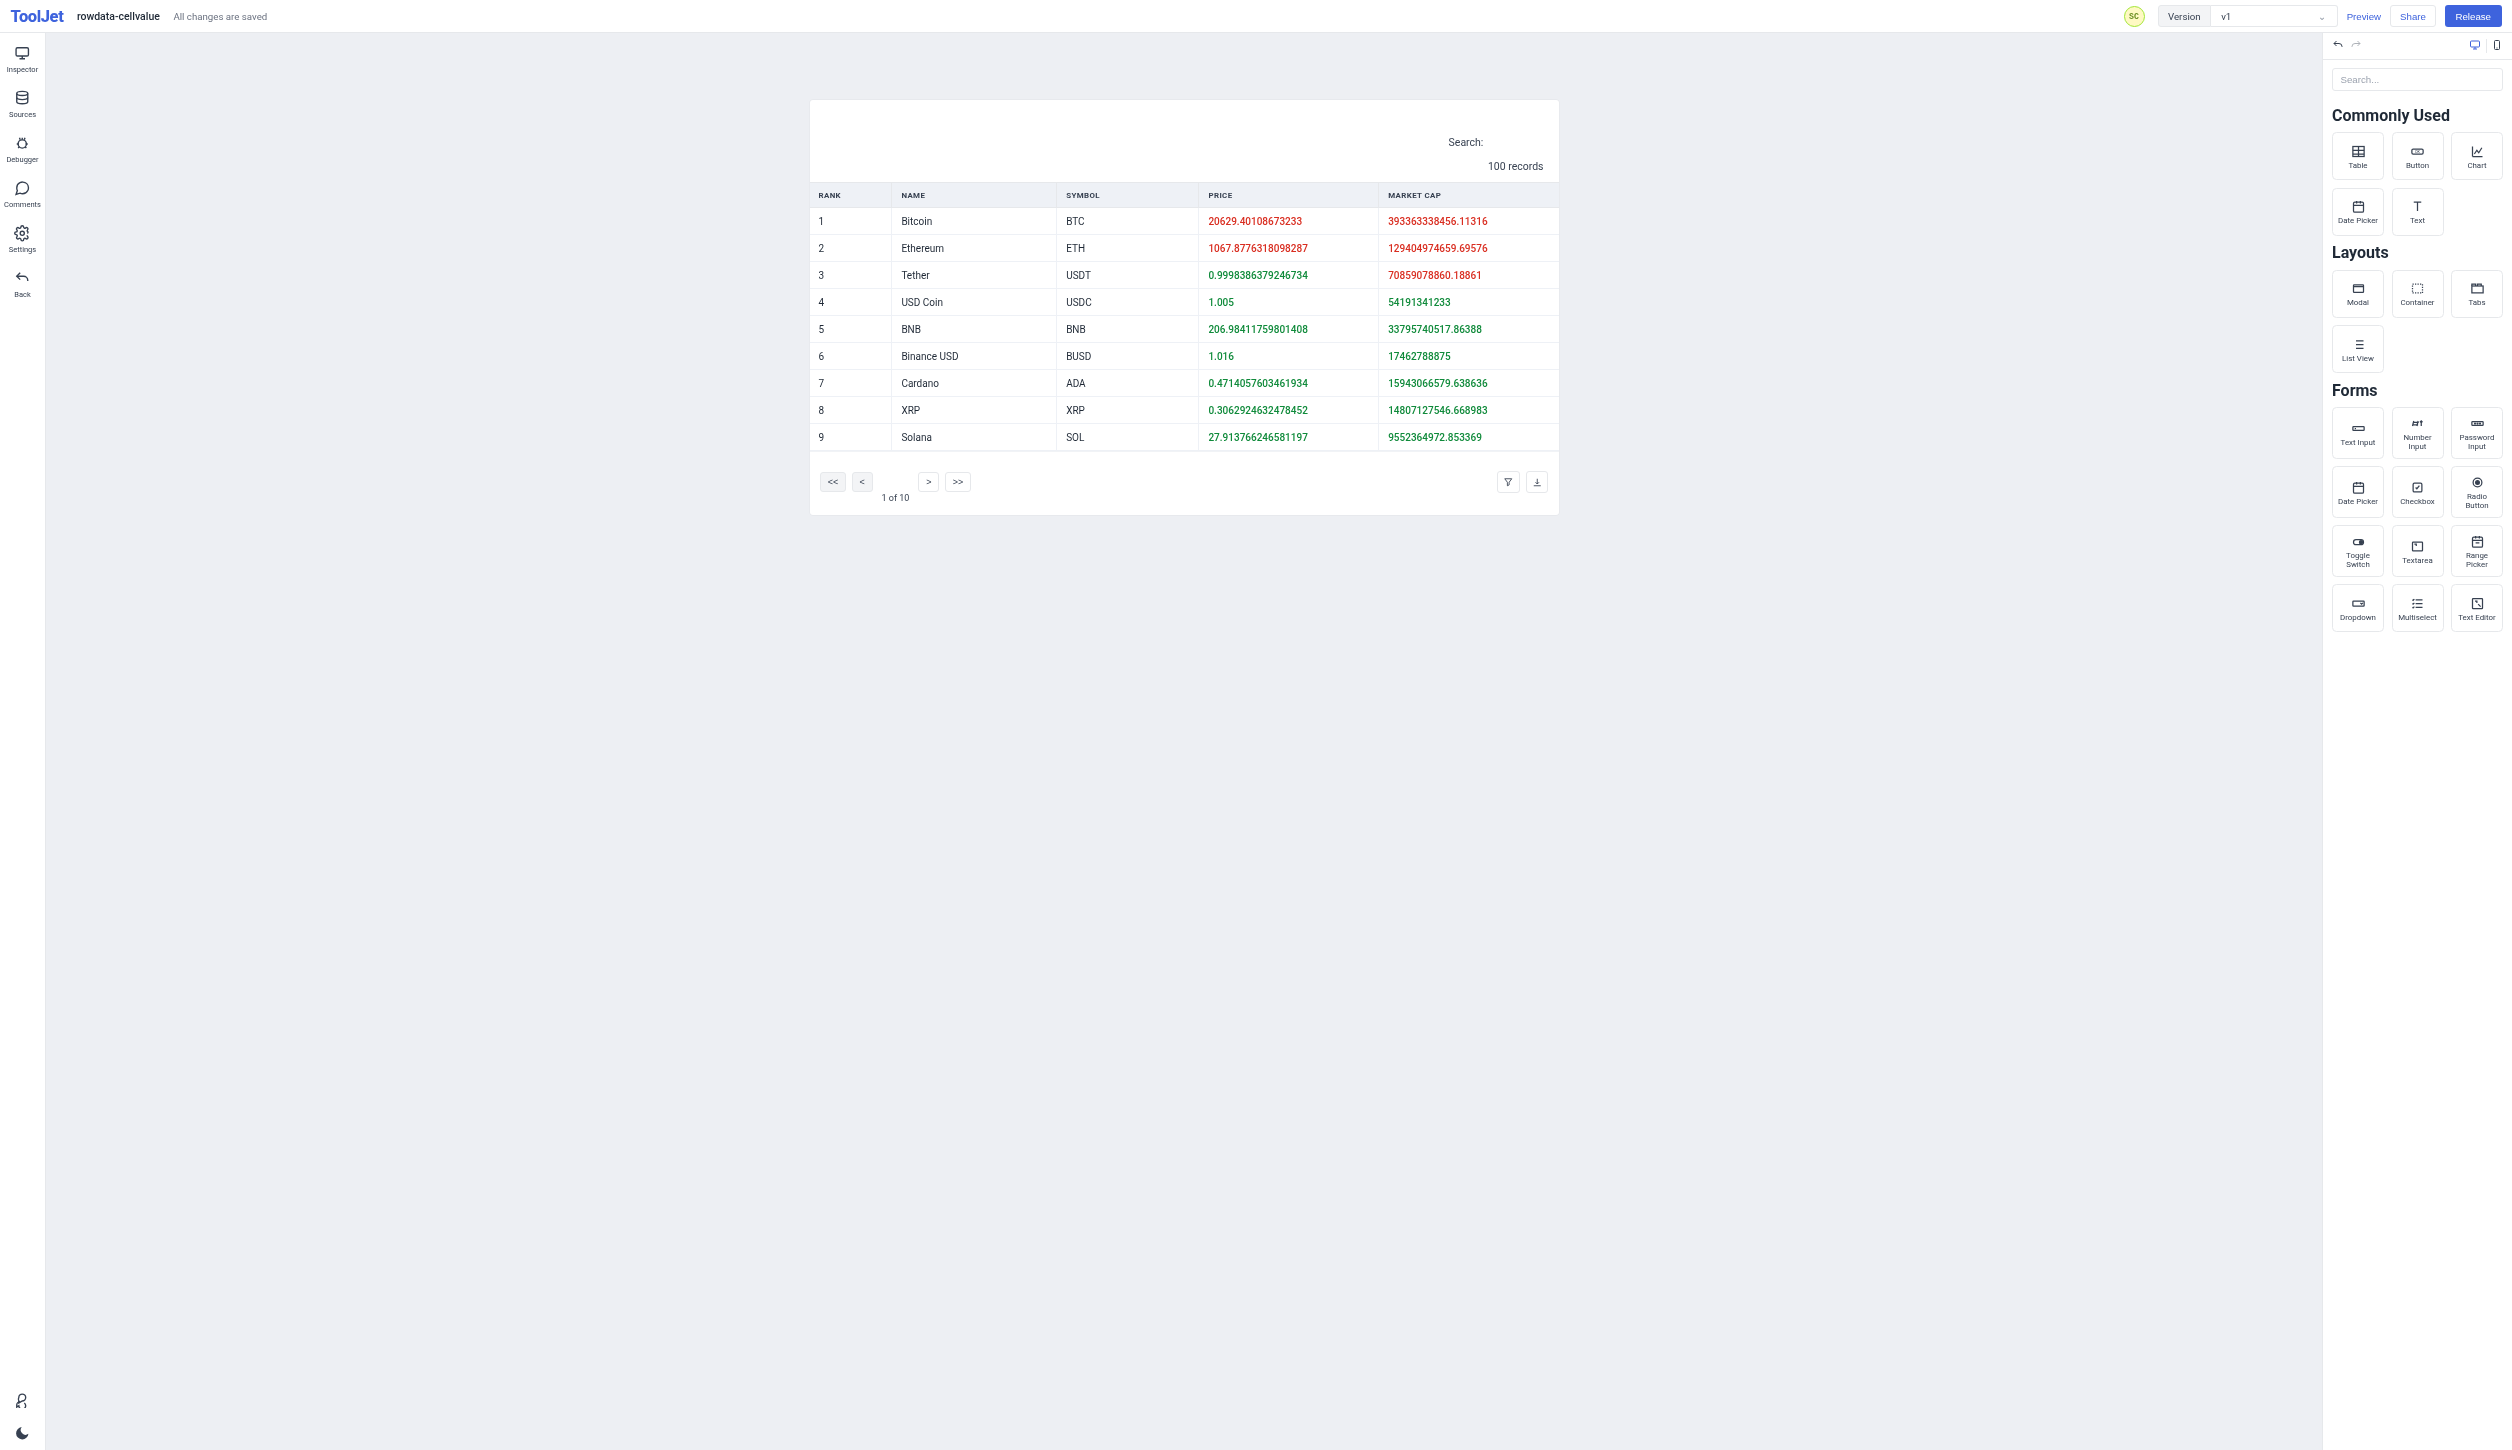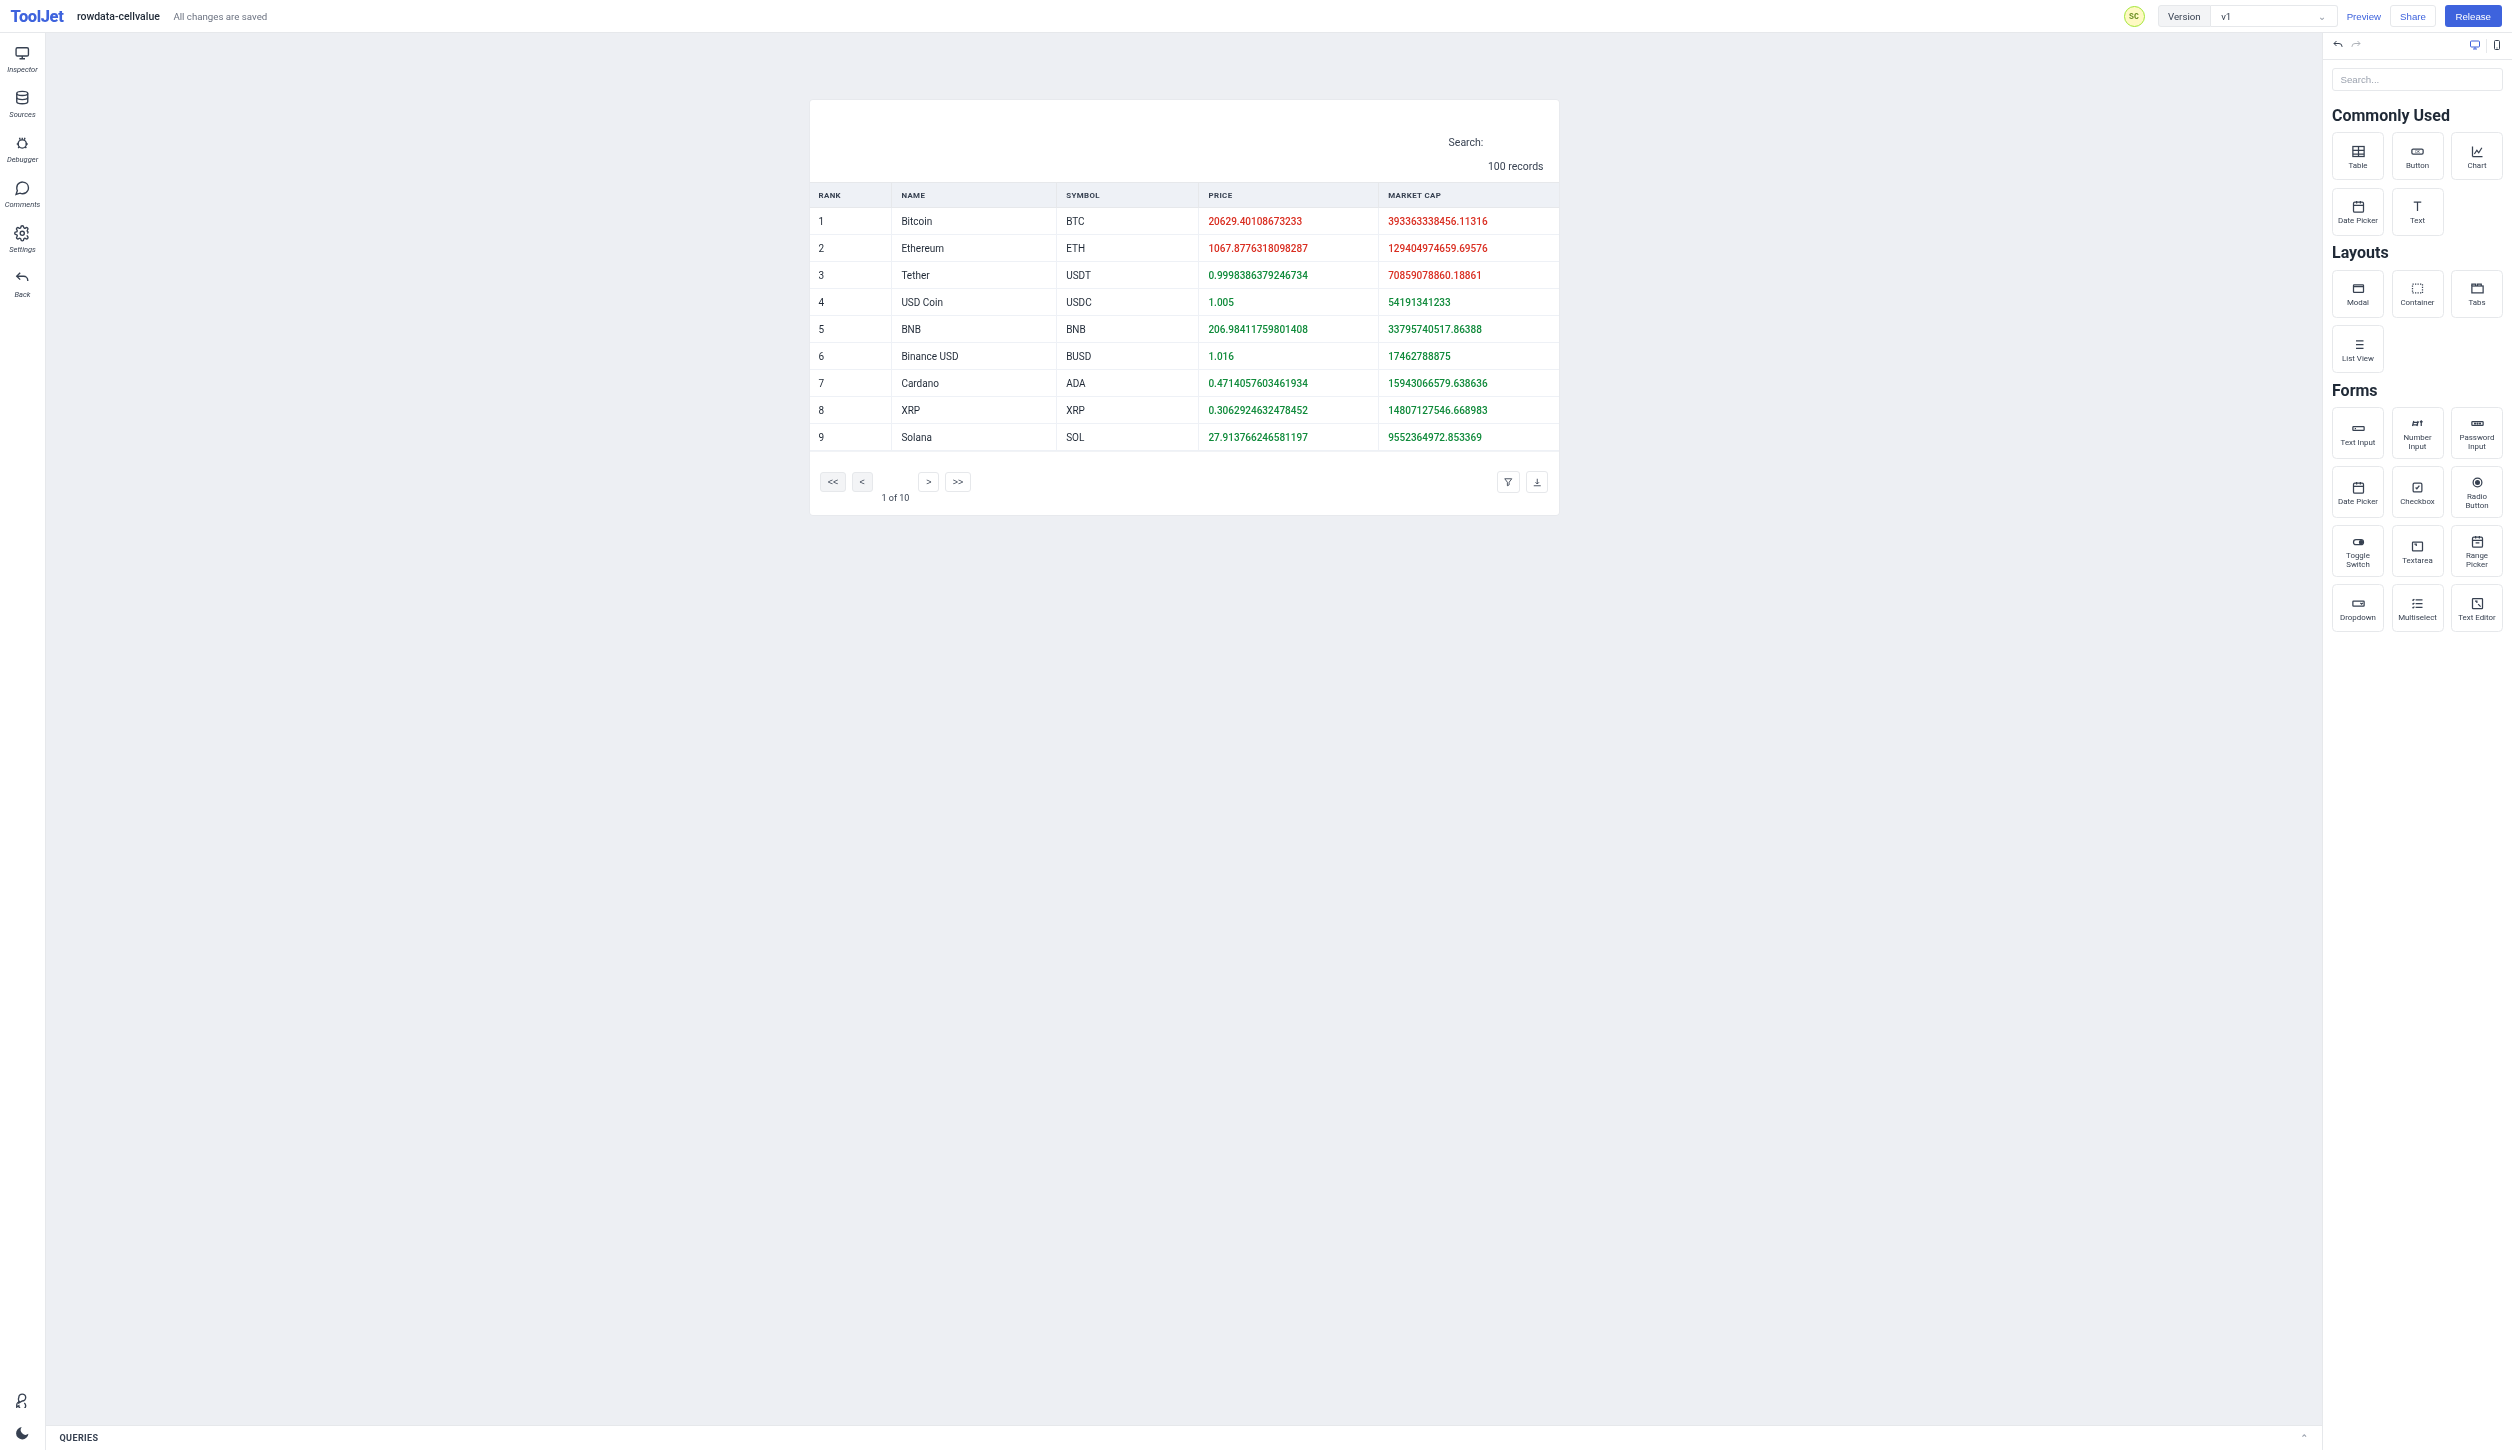--- a/index.html
+++ b/index.html
@@ -19,21 +19,21 @@
 .version-select { border: 0.7px solid #e6e8eb; border-left: none; border-radius: 0 3px 3px 0; padding: 4.5px 10.5px; min-width: 127px; font-size: 9.7px; color: #374151; display: flex; justify-content: space-between; align-items: center; }
 .chev { color: #9ca3af; }
 .linkbtn { color: #3e63dd; font-weight: 500; font-size: 9.7px; background: none; border: none; cursor: pointer; }
 .sharebtn { color: #3e63dd; font-weight: 500; font-size: 9.7px; background: #fff; border: 0.7px solid #e6e8eb; border-radius: 3px; padding: 4.5px 9px; cursor: pointer; }
 .releasebtn { background: #3e63dd; color: #fff; font-weight: 500; font-size: 9.7px; border: none; border-radius: 3px; padding: 5.2px 10.5px; cursor: pointer; }
 
 
 .main { flex: 1; display: flex; min-height: 0; }
 
 
-.leftnav { width: 46px; border-right: 0.7px solid #e6e8eb; background: #fff; display: flex; flex-direction: column; align-items: center; padding-top: 4.5px; font-style: italic; }
+.leftnav { width: 46px; border-right: 0.7px solid #e6e8eb; background: #fff; display: flex; flex-direction: column; align-items: center; padding-top: 4.5px; }
 .navspace { flex: 1; }
 .navitem { width: 100%; display: flex; flex-direction: column; align-items: center; padding: 7.5px 0 9px; gap: 3px; cursor: pointer; }
 .navitem svg, .navitem .icn { width: 16.5px; height: 16.5px; color: #374151; }
 .navitem .lbl { font-size: 7.5px; color: #374151; }
 
 
 .canvas-wrap { flex: 1; display: flex; flex-direction: column; background: #edeff3; min-width: 0; }
 .canvas { flex: 1; display: flex; justify-content: center; align-items: flex-start; padding: 67px 30px 18px; overflow: auto; }
 .table-card { background: #fff; border-radius: 3px; width: 749px; box-shadow: 0 0 0 0.7px rgba(0,0,0,0.03); }
 .table-top { display: flex; justify-content: flex-end; align-items: center; padding: 12px 15px 9px; gap: 4.5px; }
@@ -254,24 +254,20 @@
                 <path d="M4 4h16l-6 8v6l-4 2v-8L4 4z"></path>
               </svg>
           </div>
           <div class="iconbtn">
             <svg viewBox="0 0 24 24" fill="none" stroke="currentColor" stroke-width="2">
                 <path d="M12 4v12m0 0l-4-4m4 4l4-4M4 20h16"></path>
               </svg>
           </div>
         </div>
       </div>
-    </div>
-    <div class="queries-bar">
-      <span>QUERIES</span>
-      <span class="chevup">⌃</span>
     </div>
   </div>
 
   <div class="rightpanel">
     <div class="rp-top">
       <div class="undo-redo">
         <span><svg viewBox="0 0 24 24" fill="none" stroke="currentColor" stroke-width="2">
               <path d="M9 14l-5-5 5-5"></path>
               <path d="M4 9h10a6 6 0 016 6v1"></path>
             </svg></span>

